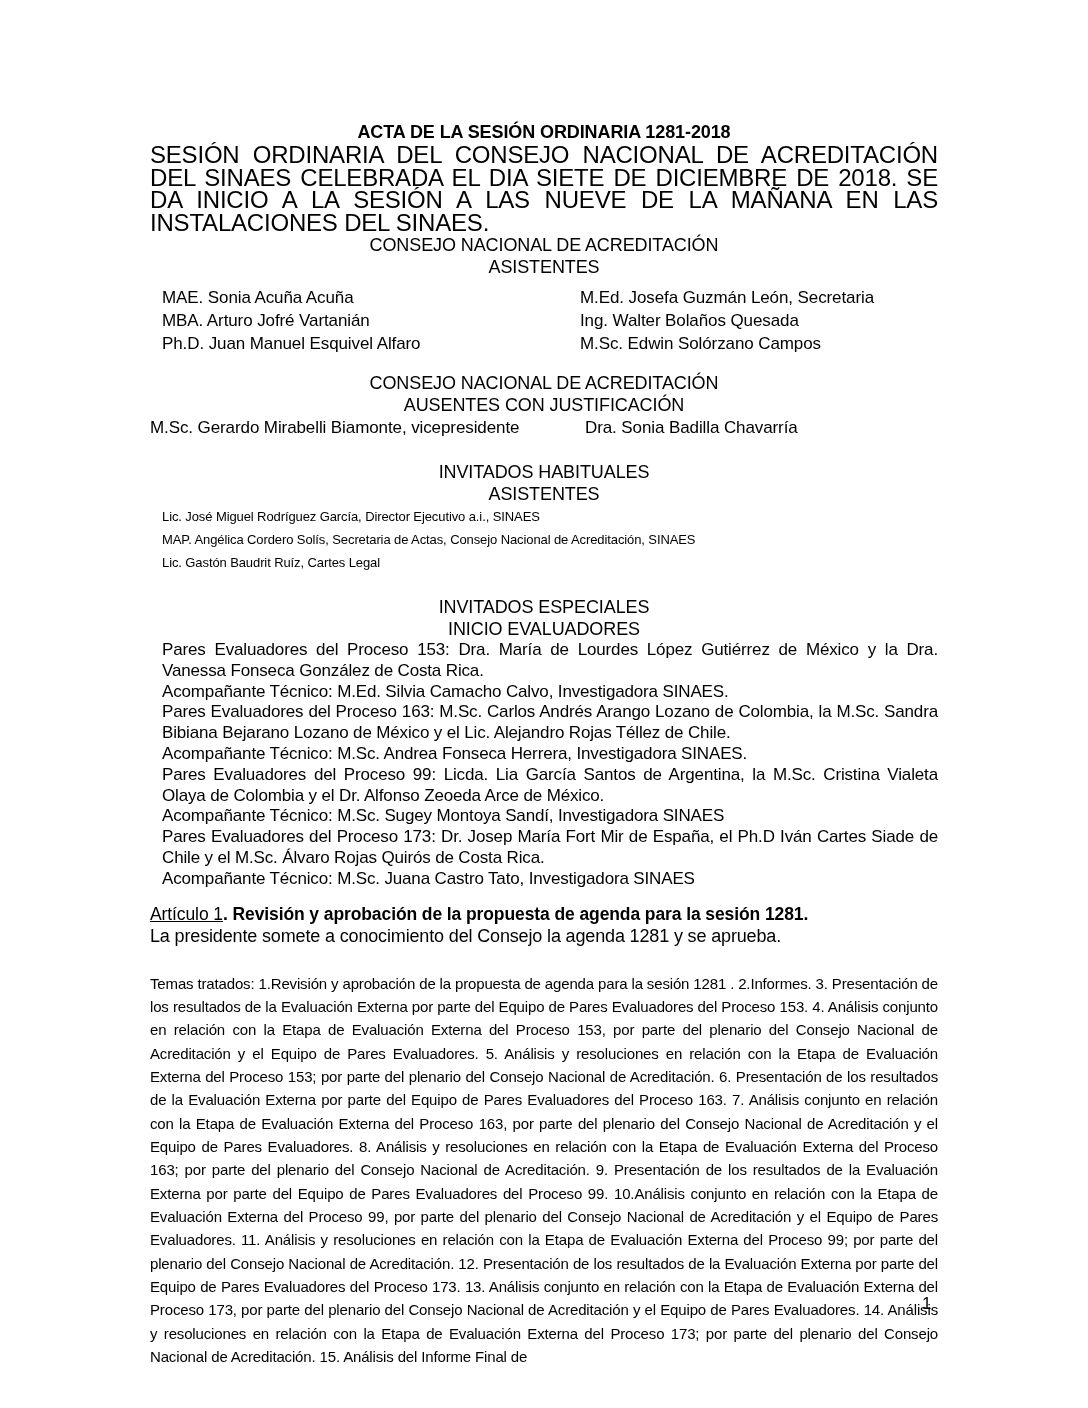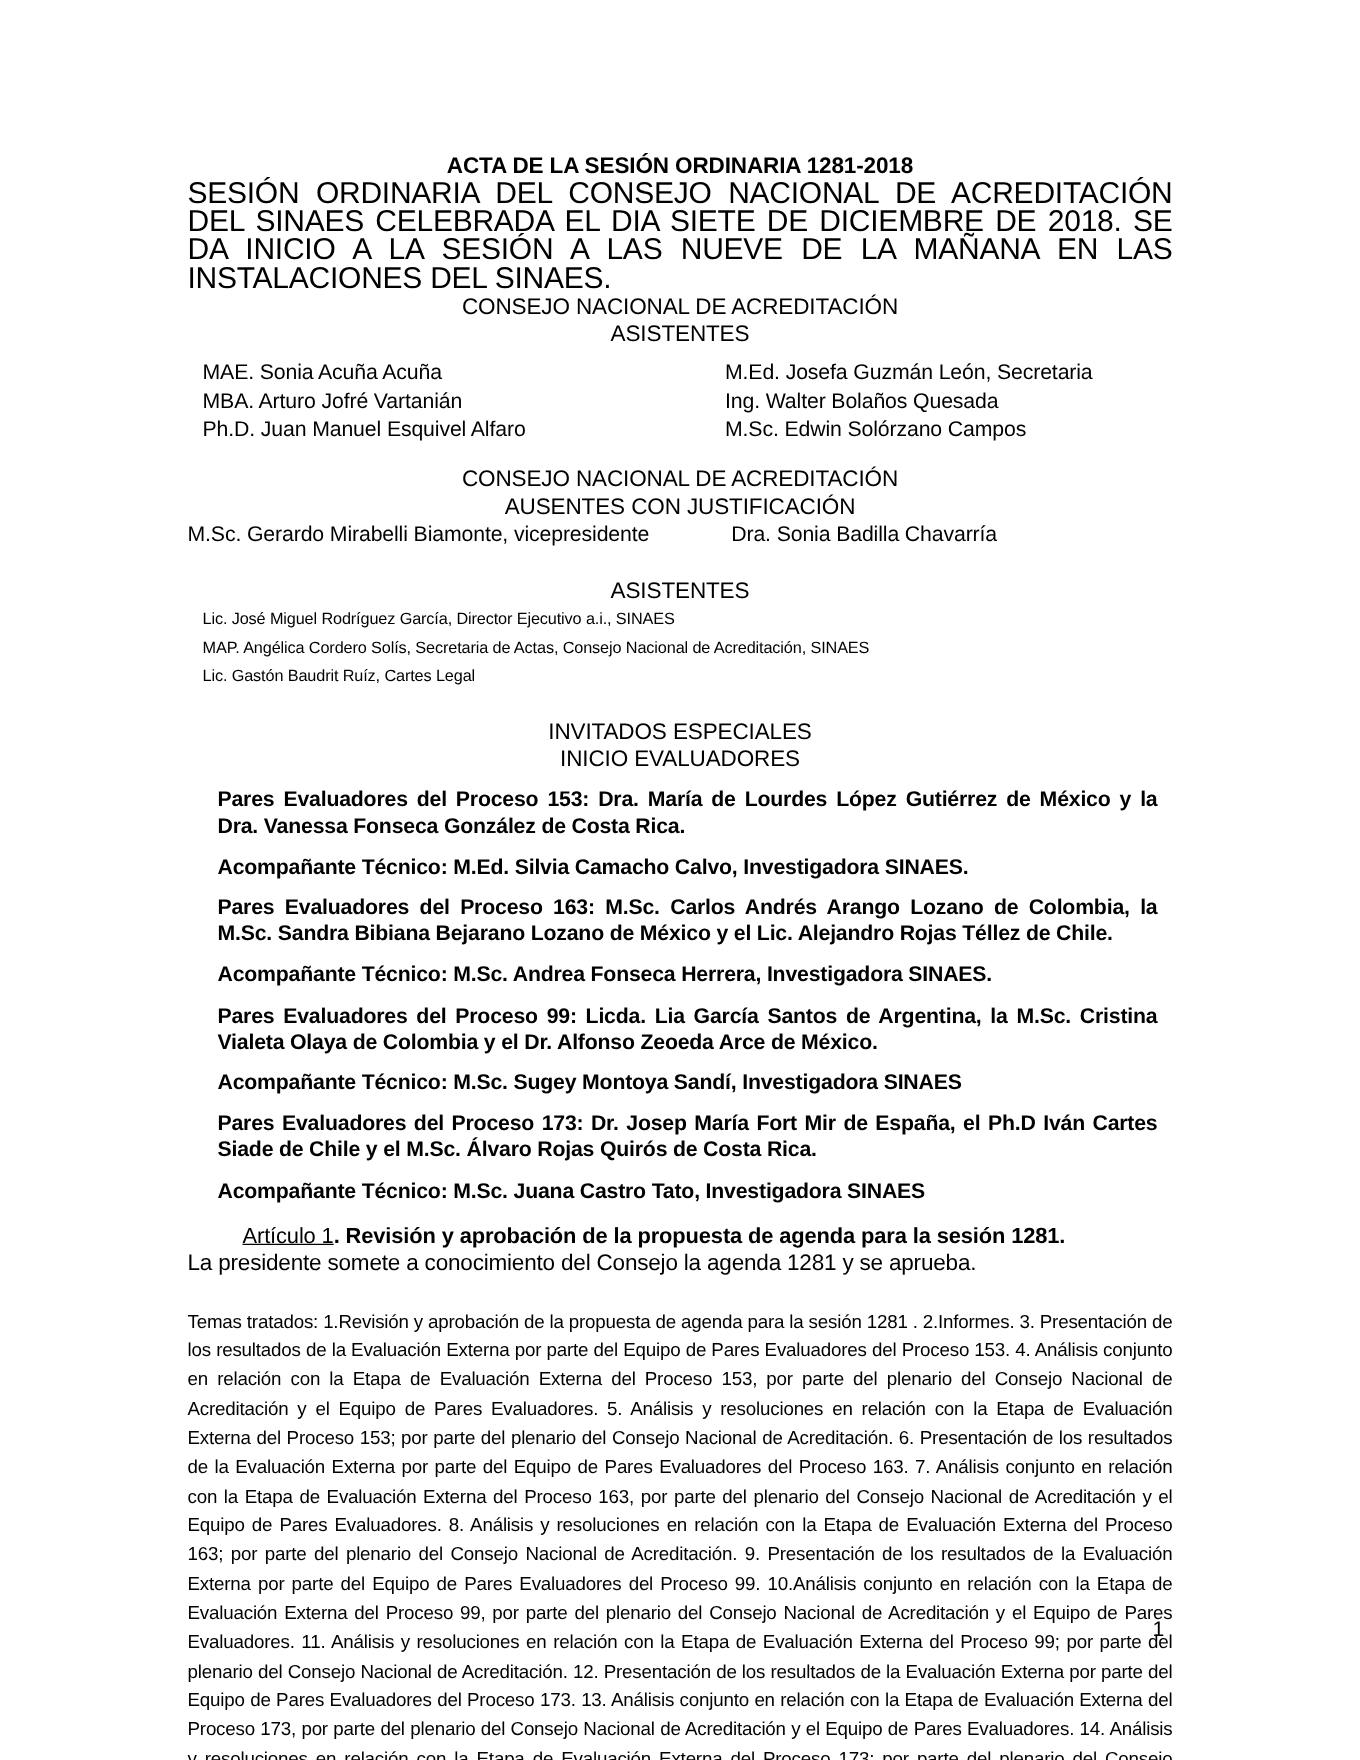--- a/index.html
+++ b/index.html
@@ -82,36 +82,34 @@
   .plain-lines {
     font-size: 13px;
     line-height: 23px;
     letter-spacing: -0.1px;
     padding-left: 12px;
   }
   .pares {
     padding-left: 12px;
   }
   .pares p {
-    margin: 12px;
+    margin: 0;
     font-size: 17px;
     line-height: 20.8px;
     text-align: justify;
     letter-spacing: -0.15px;
-    font-weight: bold;
   }
   .articulo {
     margin-top: 13px;
     font-size: 17.5px;
     line-height: 22px;
     letter-spacing: -0.1px;
   }
   .articulo .art-label {
     text-decoration: underline;
-    margin-left: 44px;
   }
   .articulo .art-title {
     font-weight: bold;
   }
   .articulo-body {
     font-size: 18px;
     line-height: 22px;
     letter-spacing: -0.15px;
   }
   .temas {
@@ -162,20 +160,21 @@
     <div class="sec-heading">CONSEJO NACIONAL DE ACREDITACIÓN</div>
     <div class="sec-heading">AUSENTES CON JUSTIFICACIÓN</div>
 
     <div class="ausentes-row">
       <div class="cell-left">M.Sc. Gerardo Mirabelli Biamonte, vicepresidente</div>
       <div class="cell-right">Dra. Sonia Badilla Chavarría</div>
     </div>
 
     <div class="gap-lg"></div>
 
+    <div class="sec-heading">INVITADOS HABITUALES</div>
     <div class="sec-heading">ASISTENTES</div>
 
     <div class="plain-lines">
       <div>Lic. José Miguel Rodríguez García, Director Ejecutivo a.i., SINAES</div>
       <div>MAP. Angélica Cordero Solís, Secretaria de Actas, Consejo Nacional de Acreditación, SINAES</div>
       <div>Lic. Gastón Baudrit Ruíz, Cartes Legal</div>
     </div>
 
     <div class="gap-lg"></div>
 

